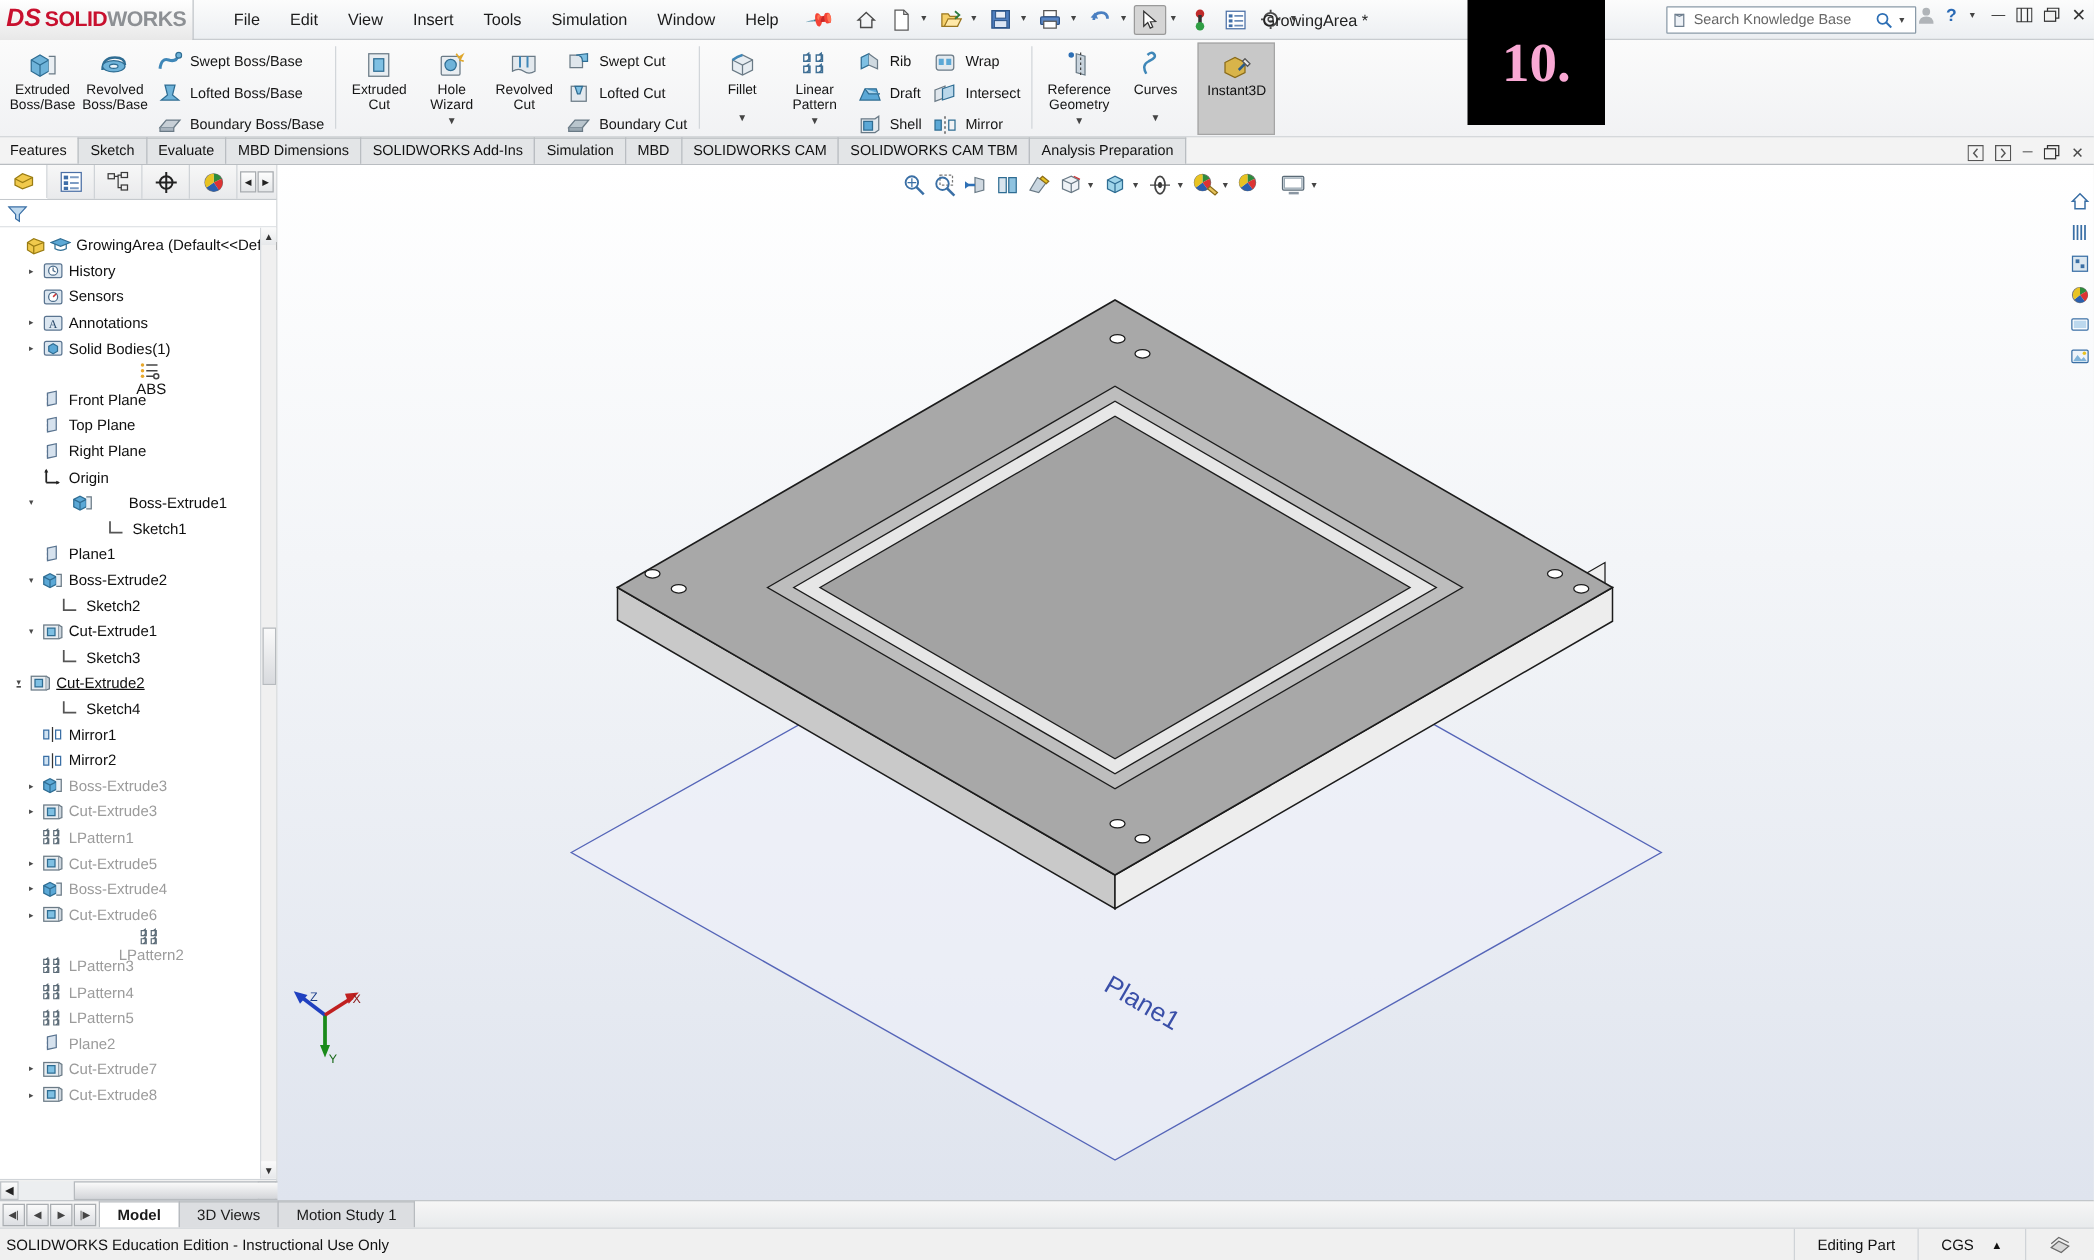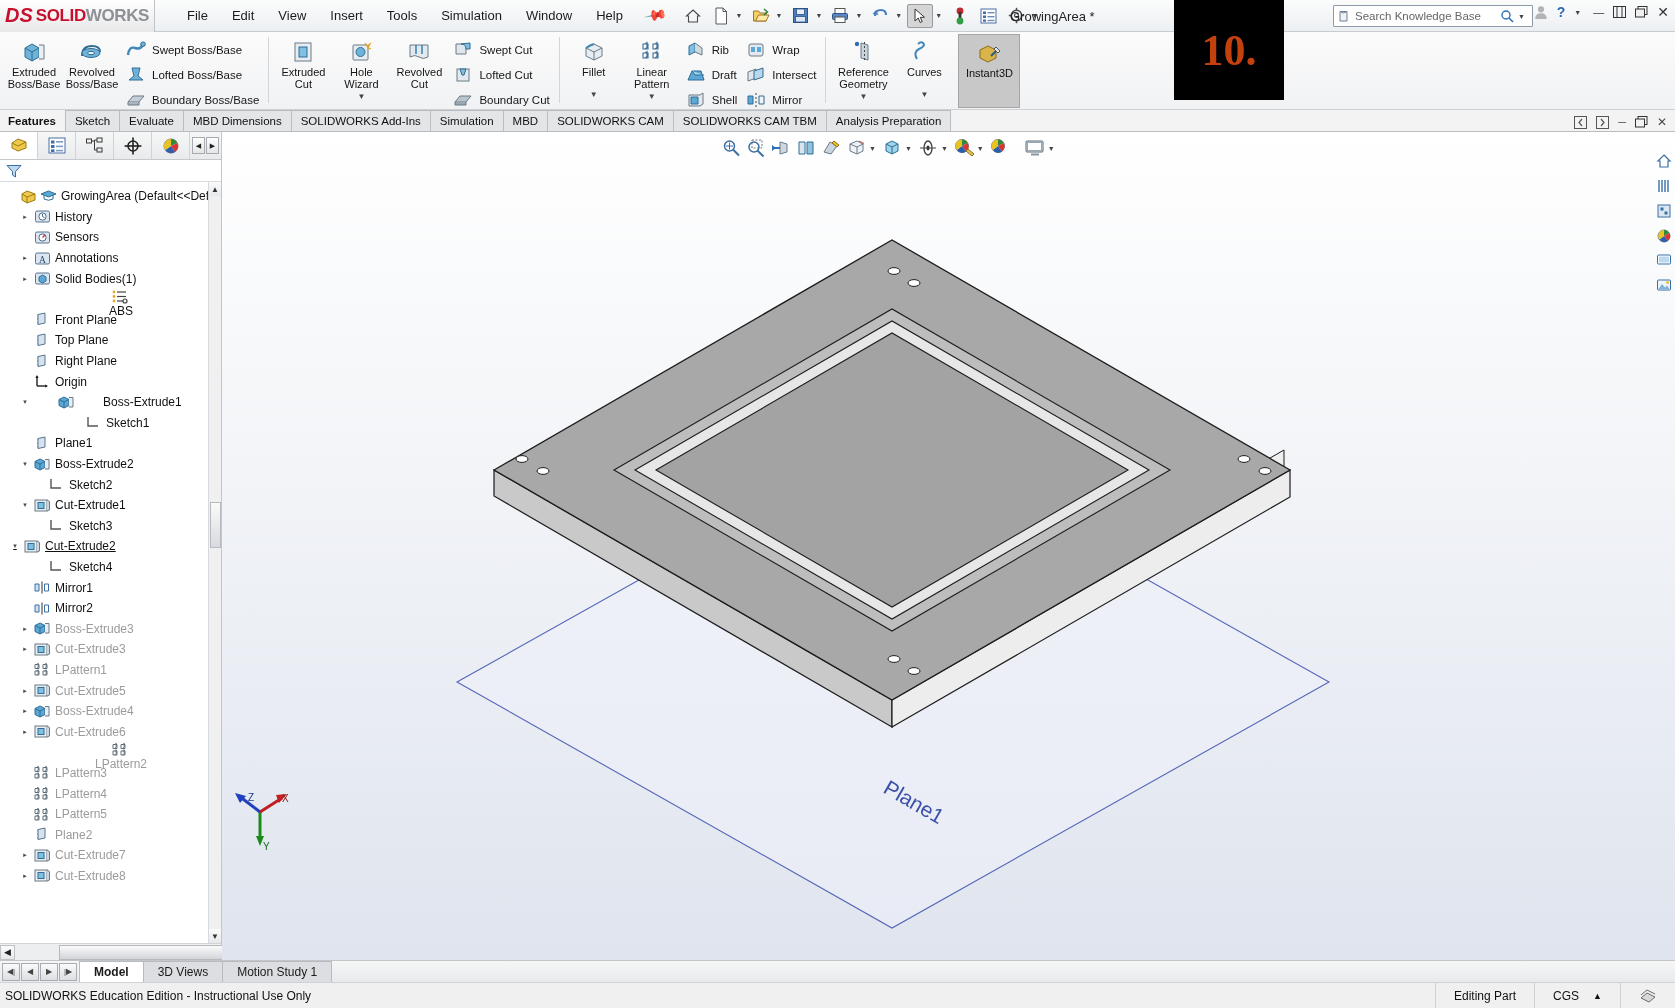--- a/index.html
+++ b/index.html
@@ -31,21 +31,21 @@
   .menubar { display:flex; align-items:center; margin-left:20px; gap:0px; }
   .menubar .mi { padding:4px 12px; font-size:13px; color:#1b1b1b; cursor:default; }
   .pin { margin-left:12px; color:#3a7cb8; font-size:15px; transform:rotate(35deg); display:inline-block;}
   .qtool { display:flex; align-items:center; gap:2px; margin-left:14px; }
   .qbtn { width:26px;height:24px; display:flex;align-items:center;justify-content:center; border:1px solid transparent; border-radius:2px;}
   .qbtn.sel { background:#d5d5d5; border:1px solid #9a9a9a; }
   .caret { font-size:7px; color:#444; margin:0 3px 0 0; }
   .doctitle { margin-left:auto; margin-right:0px; font-size:13px; color:#222; }
   .blackbox {
     position:absolute; left:1174px; top:0; width:110px; height:100px;
-    background:#000; color:#c2410c; display:flex; align-items:center; justify-content:center;
+    background:#000; color:#f9a8d4; display:flex; align-items:center; justify-content:center;
     font-size:44px; font-weight:bold; font-family:"Liberation Serif", serif;
     z-index:40;
   }
   .searchwrap {
     position:absolute; right:142px; top:5px; width:200px; height:22px;
     border:1px solid #8a9aa8; background:#fff; display:flex; align-items:center; font-size:11.5px; color:#666;
     padding:0 4px; border-radius:1px;
   }
   .searchwrap .txt { flex:1; margin-left:5px; }
   .winbtns { position:absolute; right:6px; top:4px; display:flex; align-items:center; gap:9px; font-size:14px; color:#333;}
@@ -76,21 +76,21 @@
     font-size:11px; color:#111;
   }
 
   
   .cmdtabs {
     position:absolute; left:0; top:110px; width:1675px; height:22px;
     background:#f3f3f3; border-bottom:1px solid #b9bdc1; display:flex; align-items:flex-end;
   }
   .ct { height:21px; padding:0 9px; font-size:11.5px; display:flex; align-items:center;
         border:1px solid #b9bdc1; border-bottom:none; background:#e3e5e7; margin-right:-1px; color:#111;}
-  .ct.first { background:transparent; border:none; font-weight:bold; padding:0 10px 0 8px;}
+  .ct.first { background:transparent; border:none; font-weight:normal; padding:0 10px 0 8px;}
   .tabright { margin-left:auto; display:flex; align-items:center; gap:9px; padding:0 8px 2px 0; color:#4a4a4a; font-size:12px;}
 
   
   .leftpanel {
     position:absolute; left:0; top:132px; width:222px; height:828px;
     background:#fff; border-right:1px solid #c2c6ca;
     display:flex; flex-direction:column;
   }
   .fmtabs { height:28px; background:linear-gradient(#f7f7f7,#e9eaec); border-bottom:1px solid #c5c9cd;
             display:flex; align-items:stretch; }

